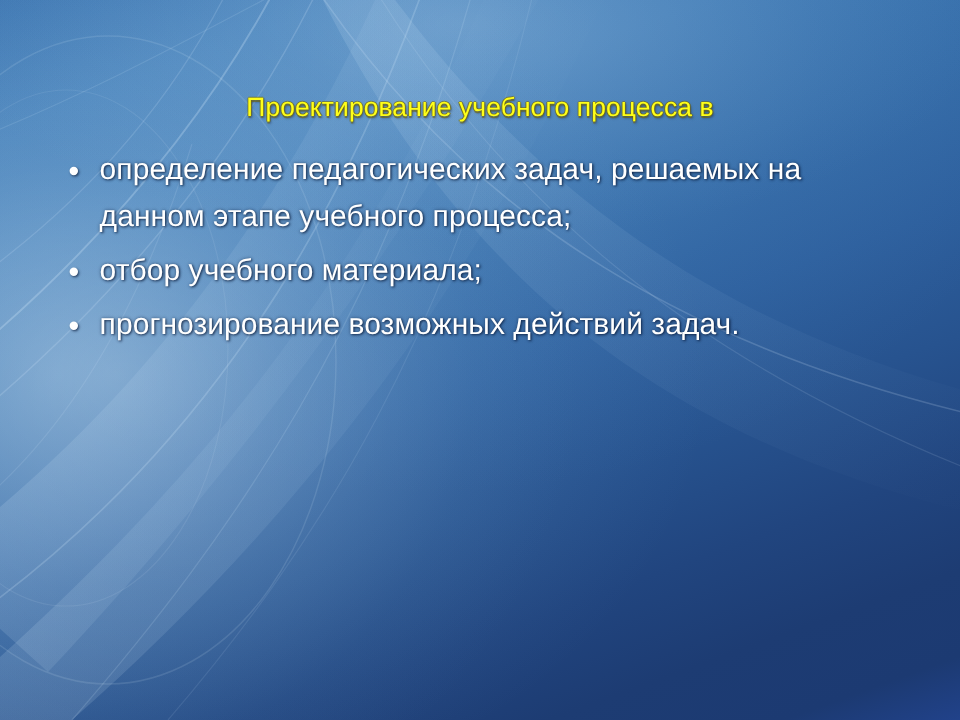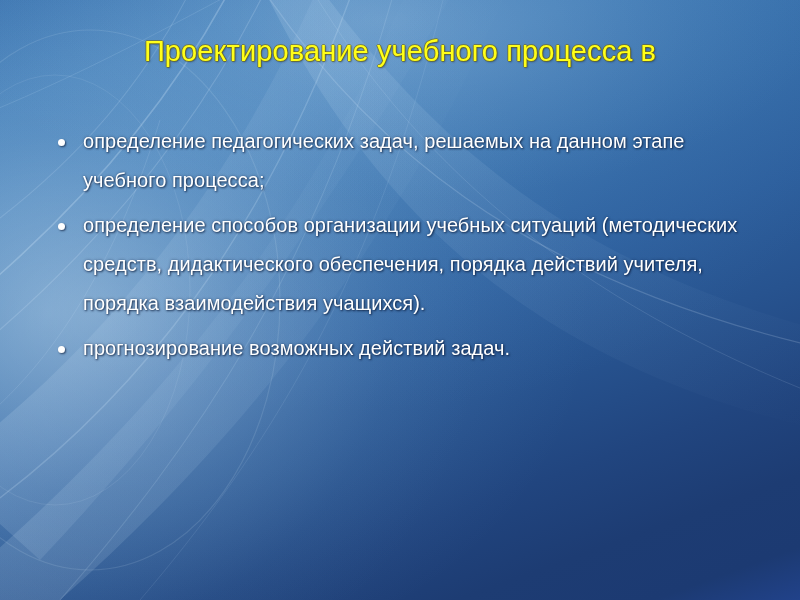--- a/index.html
+++ b/index.html
@@ -42,48 +42,49 @@
   
   #title-block {
     position: absolute;
     left: 100px;
     top: 34px;
     width: 600px;
     text-align: center;
   }
   .title-line {
     display: block;
-    font-size: 29px;
+    font-size: 22px;
     line-height: 34px;
     font-weight: 400;
     color: #ffff19;
     letter-spacing: 0.1px;
     text-shadow:
       -1px 0 0 rgba(120,105,0,0.55),
        1px 0 0 rgba(120,105,0,0.55),
        0 -1px 0 rgba(120,105,0,0.55),
        0  1px 0 rgba(120,105,0,0.55),
        1px 1px 2px rgba(20,30,60,0.55);
+    margin-top: 39px;
   }
 
   
   #body-list {
     position: absolute;
     left: 54px;
     top: 122px;
     width: 700px;
     margin: 0;
     padding: 0;
     list-style: none;
   }
   .bullet-item {
     position: relative;
     padding-left: 29px;
     margin: 0 0 6px 0;
-    font-size: 20px;
+    font-size: 25px;
     line-height: 39px;
     color: #ffffff;
     letter-spacing: 0.05px;
     text-shadow:
       1px 1px 2px rgba(10,26,56,0.75),
       0 0 3px rgba(10,26,56,0.45);
   }
   .bullet-item:last-child { margin-bottom: 0; }
 
   .bullet-dot {
@@ -163,21 +164,21 @@
     <span class="title-line">Проектирование учебного процесса в</span>
   </div>
 
   <ul id="body-list">
     <li class="bullet-item">
       <span class="bullet-dot"></span>
       <span class="bullet-text">определение педагогических задач, решаемых на данном этапе учебного процесса;</span>
     </li>
     <li class="bullet-item">
       <span class="bullet-dot"></span>
-      <span class="bullet-text">определение способов организации учебных ситуаций (методических средств, дидактического обеспечения, порядка действий учителя, порядка взаимодействия учащихся).</span>
+      <span class="bullet-text">отбор учебного материала;</span>
     </li>
     <li class="bullet-item">
       <span class="bullet-dot"></span>
       <span class="bullet-text">прогнозирование возможных действий задач.</span>
     </li>
   </ul>
 
 </div>
 
 </body></html>

